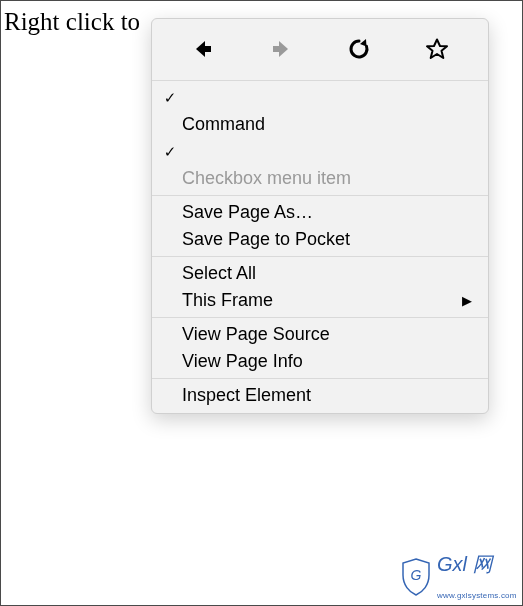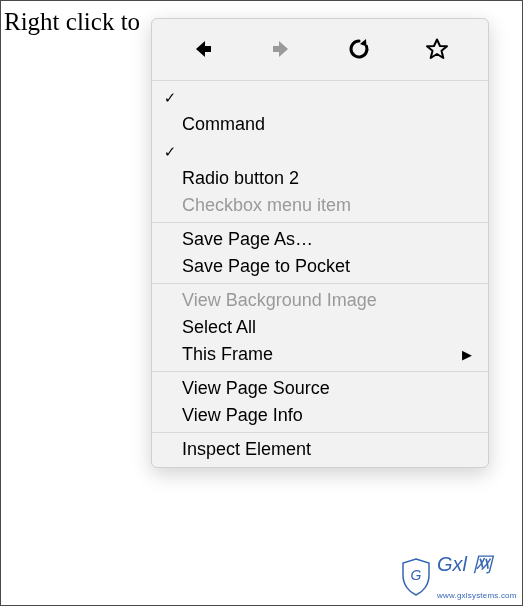--- a/index.html
+++ b/index.html
@@ -167,46 +167,38 @@
   <div class="menu-item clickable">
     <span class="check-col">✓</span>
   </div>
   <div class="menu-item clickable">
     <span class="check-col"></span>
     <span class="label-col">Command</span>
   </div>
   <div class="menu-item clickable">
     <span class="check-col">✓</span>
   </div>
-  <div class="menu-item clickable">
-    <span class="check-col"></span>
-    <span class="label-col">Radio button 2</span>
-  </div>
   <div class="menu-item disabled">
     <span class="check-col"></span>
     <span class="label-col">Checkbox menu item</span>
   </div>
 
   <div class="divider"></div>
 
   <div class="menu-item clickable">
     <span class="check-col"></span>
     <span class="label-col">Save Page As…</span>
   </div>
   <div class="menu-item clickable">
     <span class="check-col"></span>
     <span class="label-col">Save Page to Pocket</span>
   </div>
 
   <div class="divider"></div>
 
-  <div class="menu-item disabled">
-    <span class="check-col"></span>
-    <span class="label-col">View Background Image</span>
-  </div>
   <div class="menu-item clickable">
     <span class="check-col"></span>
     <span class="label-col">Select All</span>
   </div>
   <div class="menu-item clickable">
     <span class="check-col"></span>
     <span class="label-col">This Frame</span>
     <span class="submenu-arrow">▶</span>
   </div>
 

